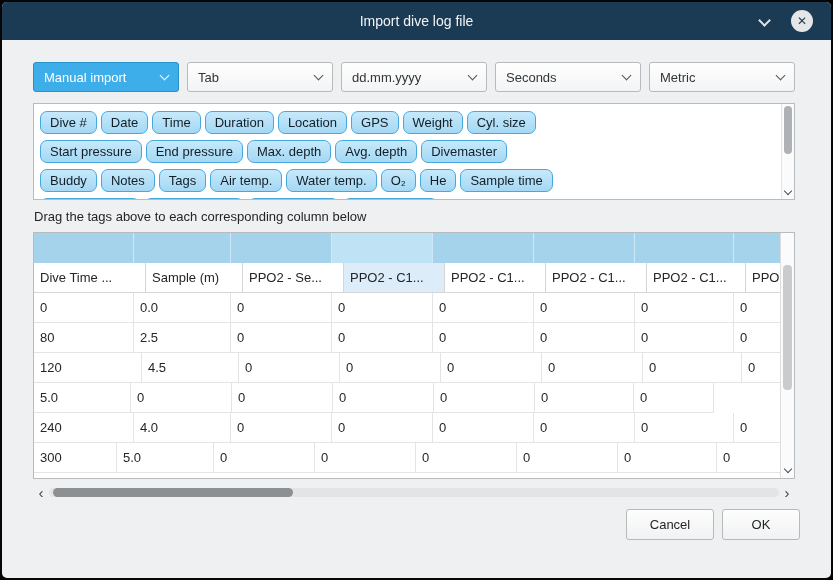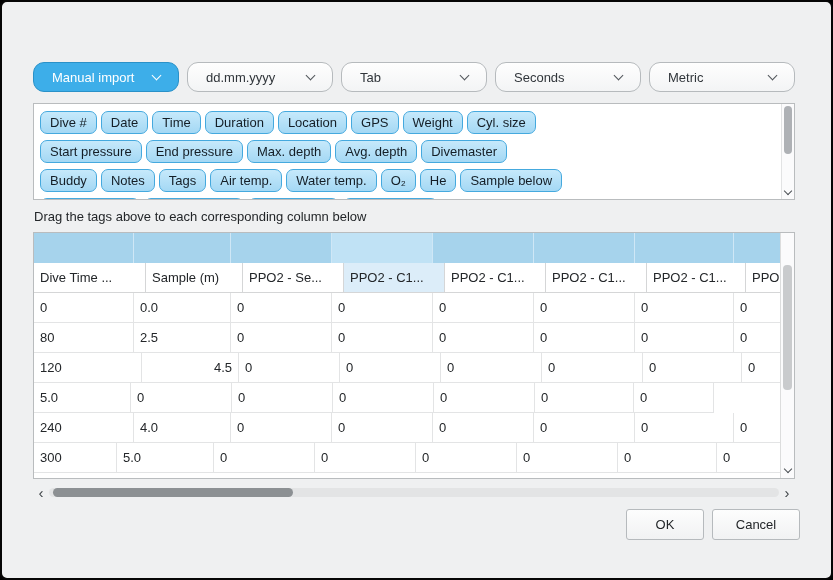--- a/index.html
+++ b/index.html
@@ -12,22 +12,22 @@
               background:#1b3a54; display:flex; align-items:center; }
   .title { position:absolute; left:0; right:0; text-align:center; color:#f2f4f6; font-size:14px; }
   .tb-chevron { position:absolute; right:62px; top:14px; width:9px; height:9px;
                 border-right:2px solid #dfe3e6; border-bottom:2px solid #dfe3e6; transform:rotate(45deg); }
   .close-btn { position:absolute; right:18px; top:8px; width:22px; height:22px; border-radius:50%;
                background:#e4e6e8; color:#1b3a54; font-size:12px; font-weight:bold;
                display:flex; align-items:center; justify-content:center; cursor:pointer; }
 
   
   .combos { position:absolute; left:31px; top:60px; width:762px; height:30px; display:flex; gap:8px; }
-  .combo { flex:1; background:linear-gradient(#fefefe,#f3f4f5); border:1px solid #b6babd; border-radius:11px;
-           display:flex; align-items:center; padding:0 18px; font-size:13px; color:#31363b; cursor:pointer; }
+  .combo { flex:1; background:linear-gradient(#fefefe,#f3f4f5); border:1px solid #b6babd; border-radius:3px;
+           display:flex; align-items:center; padding:0 10px; font-size:13px; color:#31363b; cursor:pointer; }
   .combo .chev { margin-left:auto; width:7px; height:7px; margin-top:-4px;
                  border-right:1.6px solid #50555a; border-bottom:1.6px solid #50555a; transform:rotate(45deg); }
   .combo.active { background:#3daee9; border-color:#2a91c8; color:#fff; }
   .combo.active .chev { border-color:#fff; }
 
   
   .tagbox { position:absolute; left:31px; top:101px; width:762px; height:97px;
             background:#fff; border:1px solid #b9bcbe; overflow:hidden; }
   .tagrows { padding:4px 0 0 4px; }
   .tag-row { height:29px; white-space:nowrap; }
@@ -69,49 +69,54 @@
   .btn { height:31px; background:linear-gradient(#fdfdfd,#f1f2f3); border:1px solid #b6babd; border-radius:3px;
          font-size:13px; color:#232629; font-family:inherit; padding:0 12px; cursor:pointer; }
   .btn.ok { min-width:78px; }
   .btn.cancel { min-width:88px; }
 </style>
 </head>
 <body>
 
 <div class="window">
 
+  <div class="titlebar">
+    <span class="title">Import dive log file</span>
+    <span class="tb-chevron"></span>
+    <span class="close-btn">✕</span>
+  </div>
 
   <div class="combos" id="combos">
       <div class="combo active">
         <span>Manual import</span>
         <span class="chev"></span>
       </div>
       <div class="combo">
+        <span>Tab</span>
+        <span class="chev"></span>
+      </div>
+      <div class="combo">
         <span>dd.mm.yyyy</span>
-        <span class="chev"></span>
-      </div>
-      <div class="combo">
-        <span>Tab</span>
         <span class="chev"></span>
       </div>
       <div class="combo">
         <span>Seconds</span>
         <span class="chev"></span>
       </div>
       <div class="combo">
         <span>Metric</span>
         <span class="chev"></span>
       </div>
     </div>
 
   <div class="tagbox">
     <div class="tagrows" id="tagrows">
         <div class="tag-row"><span class="tag">Dive #</span><span class="tag">Date</span><span class="tag">Time</span><span class="tag">Duration</span><span class="tag">Location</span><span class="tag">GPS</span><span class="tag">Weight</span><span class="tag">Cyl. size</span></div>
         <div class="tag-row"><span class="tag">Start pressure</span><span class="tag">End pressure</span><span class="tag">Max. depth</span><span class="tag">Avg. depth</span><span class="tag">Divemaster</span></div>
-        <div class="tag-row"><span class="tag">Buddy</span><span class="tag">Notes</span><span class="tag">Tags</span><span class="tag">Air temp.</span><span class="tag">Water temp.</span><span class="tag">O₂</span><span class="tag">He</span><span class="tag">Sample below</span></div>
+        <div class="tag-row"><span class="tag">Buddy</span><span class="tag">Notes</span><span class="tag">Tags</span><span class="tag">Air temp.</span><span class="tag">Water temp.</span><span class="tag">O₂</span><span class="tag">He</span><span class="tag">Sample time</span></div>
         <div class="tag-row"><span class="tag">Sample depth</span><span class="tag">Sample temp.</span><span class="tag">Sample pO₂</span><span class="tag">Sample CNS</span></div>
       </div>
     <div class="tag-scroll">
       <div class="handle"></div>
       <div class="scroll-chev-down"></div>
     </div>
   </div>
 
   <div class="instruction">Drag the tags above to each corresponding column below</div>
 
@@ -152,21 +157,21 @@
           <div class="tcell" style="width: 97px;">2.5</div>
           <div class="tcell" style="width: 101px;">0</div>
           <div class="tcell" style="width: 101px;">0</div>
           <div class="tcell" style="width: 101px;">0</div>
           <div class="tcell" style="width: 101px;">0</div>
           <div class="tcell" style="width: 99px;">0</div>
           <div class="tcell" style="width: 80px;">0</div>
         </div>
         <div class="trow">
           <div class="tcell" style="width: 108px;">120</div>
-          <div class="tcell" style="width: 97px; text-align: right;">4.5</div>
+          <div class="tcell" style="width: 97px;">4.5</div>
           <div class="tcell" style="width: 101px;">0</div>
           <div class="tcell" style="width: 101px;">0</div>
           <div class="tcell" style="width: 101px;">0</div>
           <div class="tcell" style="width: 101px;">0</div>
           <div class="tcell" style="width: 99px;">0</div>
           <div class="tcell" style="width: 80px;">0</div>
         </div>
         <div class="trow">
           <div class="tcell" style="width: 97px;">5.0</div>
           <div class="tcell" style="width: 101px;">0</div>
@@ -205,17 +210,17 @@
 
   <div class="h-scroll">
     <span class="h-arrow">‹</span>
     <div class="h-track">
       <div class="h-handle"></div>
     </div>
     <span class="h-arrow">›</span>
   </div>
 
   <div class="footer">
+    <button class="btn cancel">Cancel</button>
     <button class="btn ok">OK</button>
-    <button class="btn cancel">Cancel</button>
   </div>
 
 </div>
 
 </body></html>

